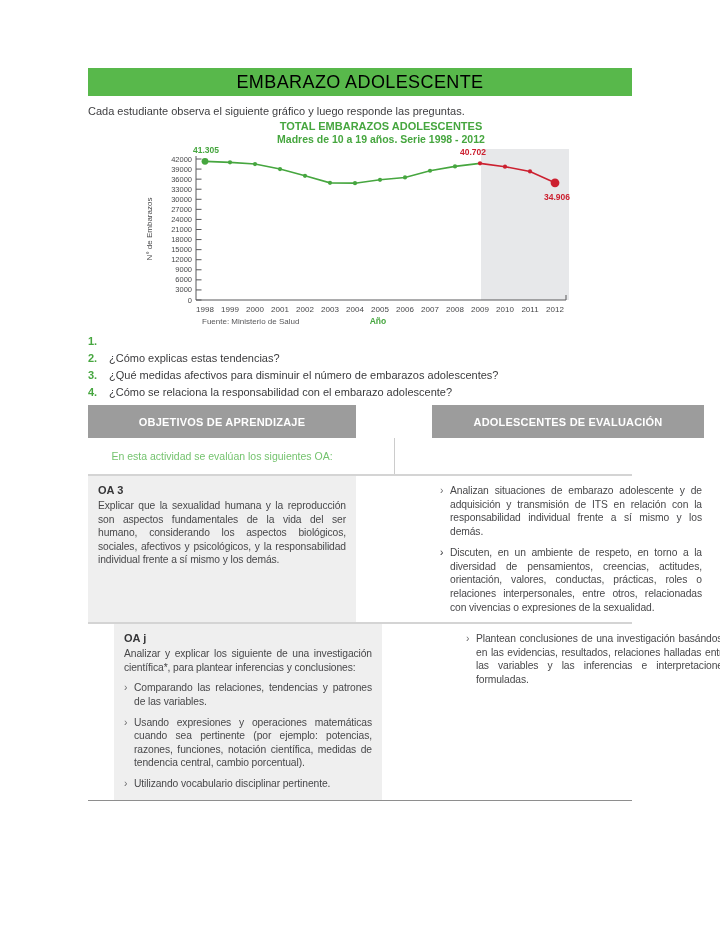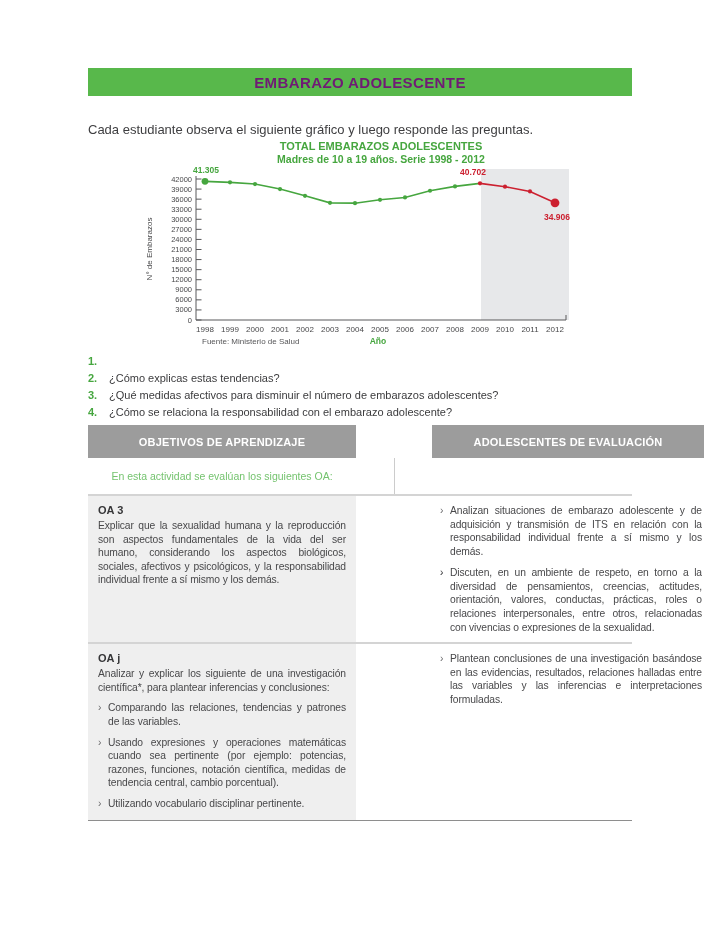--- a/index.html
+++ b/index.html
@@ -1,23 +1,23 @@
 <!DOCTYPE html>
 <html><head>
 <meta charset="utf-8">
 <style>
   html,body{margin:0;padding:0;background:#ffffff;}
   .page{position:relative;width:720px;height:932px;background:#ffffff;overflow:hidden;
         font-family:"Liberation Sans","DejaVu Sans",sans-serif;color:#3e3e40;}
   .content{position:absolute;left:88px;top:68px;width:544px;}
 
   .header-bar{height:28px;background:#58b84b;display:flex;align-items:center;justify-content:center;}
-  .header-bar span{color:#701a75;font-size:15px;font-weight:bold;letter-spacing:.4px;}
-
-  .intro{margin:26px 0 0 0;font-size:13px;color:#3e3e40;}
+  .header-bar span{color:#000000;font-size:18px;font-weight:normal;letter-spacing:.4px;}
+
+  .intro{margin:9px 0 0 0;font-size:11px;color:#3e3e40;}
 
   .chart-wrap{margin:2px 0 0 50px;width:462px;height:210px;}
   svg{display:block;}
   .ct-title{fill:#46a63f;font:bold 11px "Liberation Sans","DejaVu Sans",sans-serif;}
   .ct-sub{fill:#46a63f;font:bold 10.5px "Liberation Sans","DejaVu Sans",sans-serif;}
   .ct-tick{fill:#48484a;font:7.5px "Liberation Sans","DejaVu Sans",sans-serif;}
   .ct-year{fill:#48484a;font:8px "Liberation Sans","DejaVu Sans",sans-serif;}
   .ct-src{fill:#565658;font:8px "Liberation Sans","DejaVu Sans",sans-serif;}
   .ct-xlab{fill:#46a63f;font:bold 8.5px "Liberation Sans","DejaVu Sans",sans-serif;}
   .ct-ylab{fill:#48484a;font:8px "Liberation Sans","DejaVu Sans",sans-serif;}
@@ -34,21 +34,21 @@
   .c-gut{width:4px;flex:0 0 4px;background:#ffffff;}
   .c-right{width:272px;flex:0 0 272px;box-sizing:border-box;}
   .row-header{height:33px;}
   .row-header .c-left,.row-header .c-right{background:#9c9c9c;display:flex;align-items:center;justify-content:center;}
   .row-header span{color:#ffffff;font-weight:bold;font-size:11px;letter-spacing:.2px;}
   .row-green{min-height:36px;border-bottom:2px solid #d4d4d4;}
   .row-green .c-left,.row-green .c-right{display:flex;align-items:center;justify-content:center;text-align:center;
       color:#74c36e;font-size:10.5px;padding:4px 8px;}
   .row-green .c-gut{background:linear-gradient(#cccccc,#cccccc) center/1px 100% no-repeat,#ffffff;}
   .row-body{border-bottom:2px solid #d4d4d4;justify-content:space-between;}
-  .row-body:last-child{border-bottom:none;}
+  .row-body:last-child{border-bottom:none;margin-left:26px;}
   .row-body .c-left{background:#efefef;padding:8px 10px 10px 10px;}
   .row-body .c-right{background:#ffffff;padding:8px 2px 8px 8px;}
   .oa-code{font-weight:bold;font-size:11px;color:#353537;margin-bottom:3px;}
   .oa-text{margin:0;color:#48484a;line-height:1.32;text-align:justify;letter-spacing:-0.1px;}
   .bullet{position:relative;padding-left:10px;margin-bottom:8px;color:#48484a;line-height:1.32;
           text-align:justify;letter-spacing:-0.1px;}
   .bullet:last-child{margin-bottom:0;}
   .bullet .mk{position:absolute;left:0;top:0;color:#6a6a6c;}
   .left-bullets .bullet{margin-top:7px;margin-bottom:0;}
 </style>

